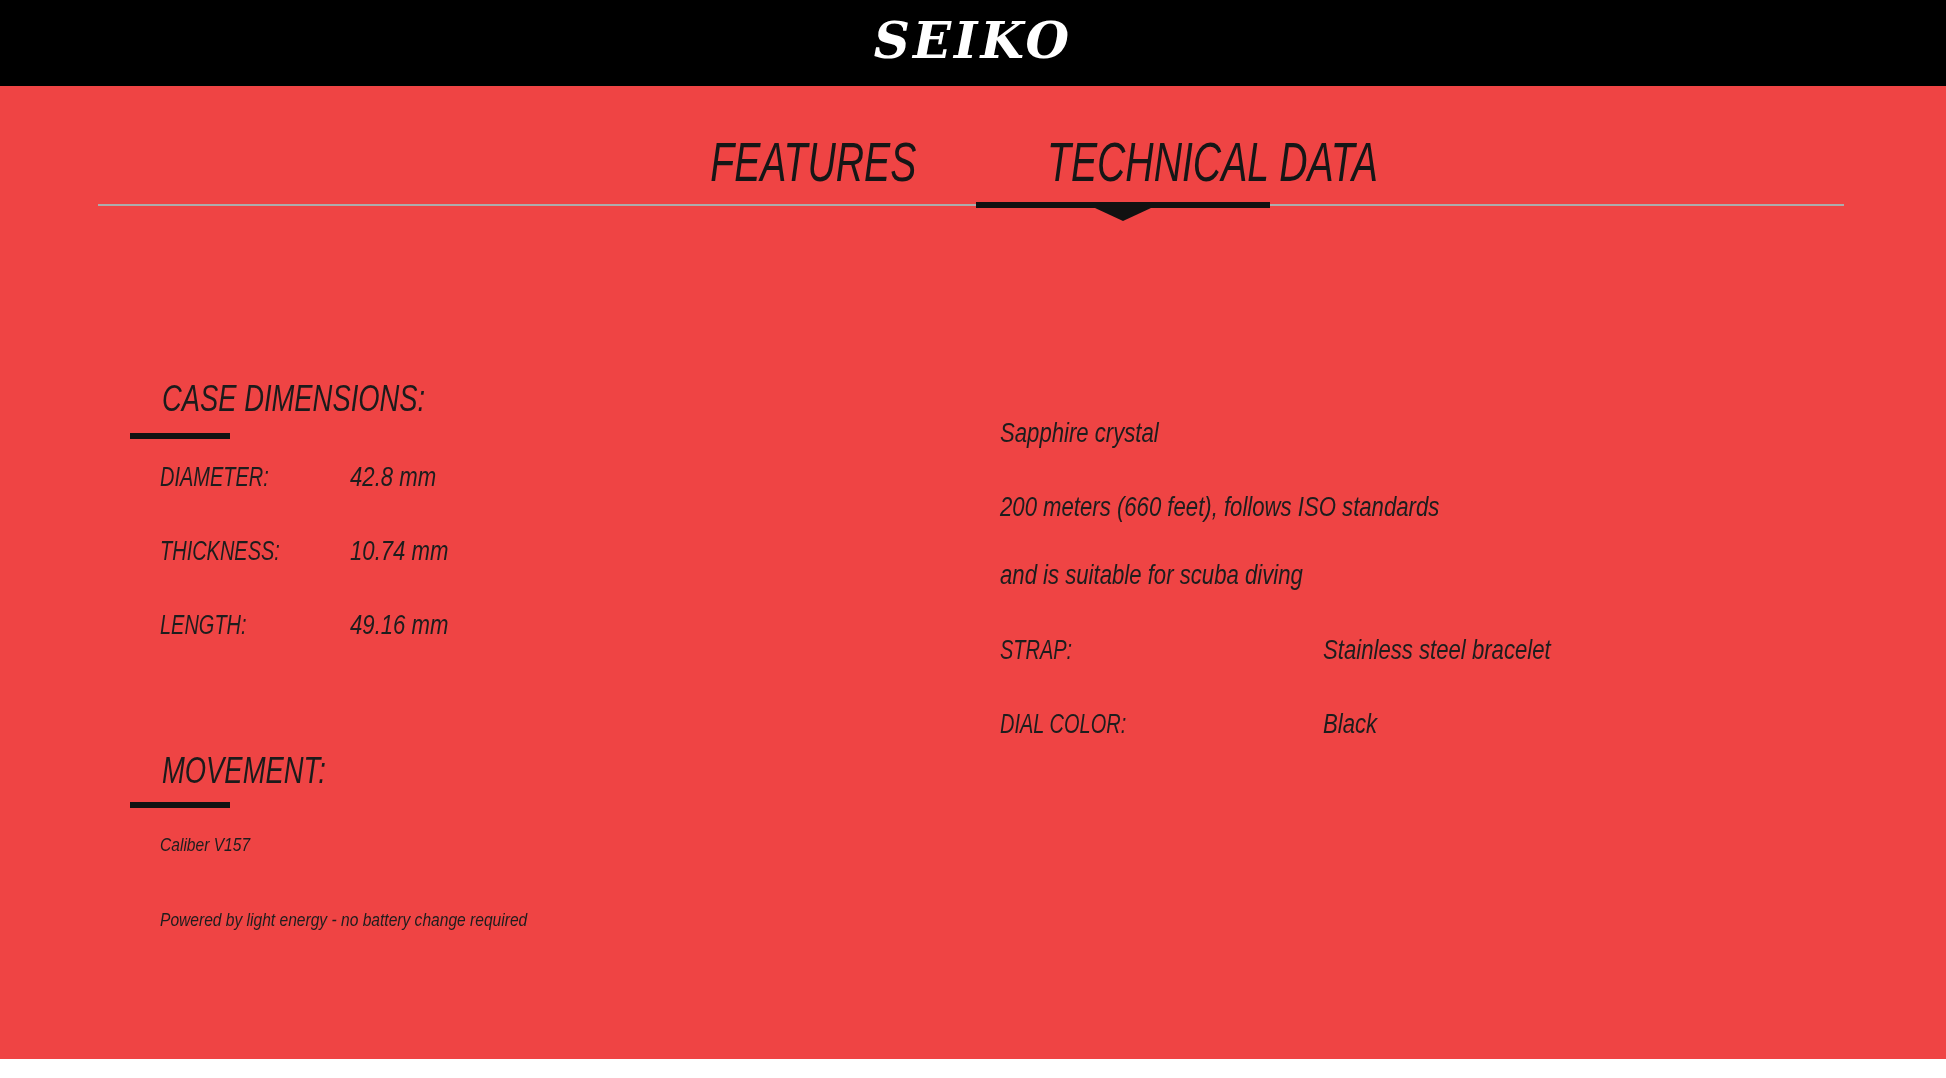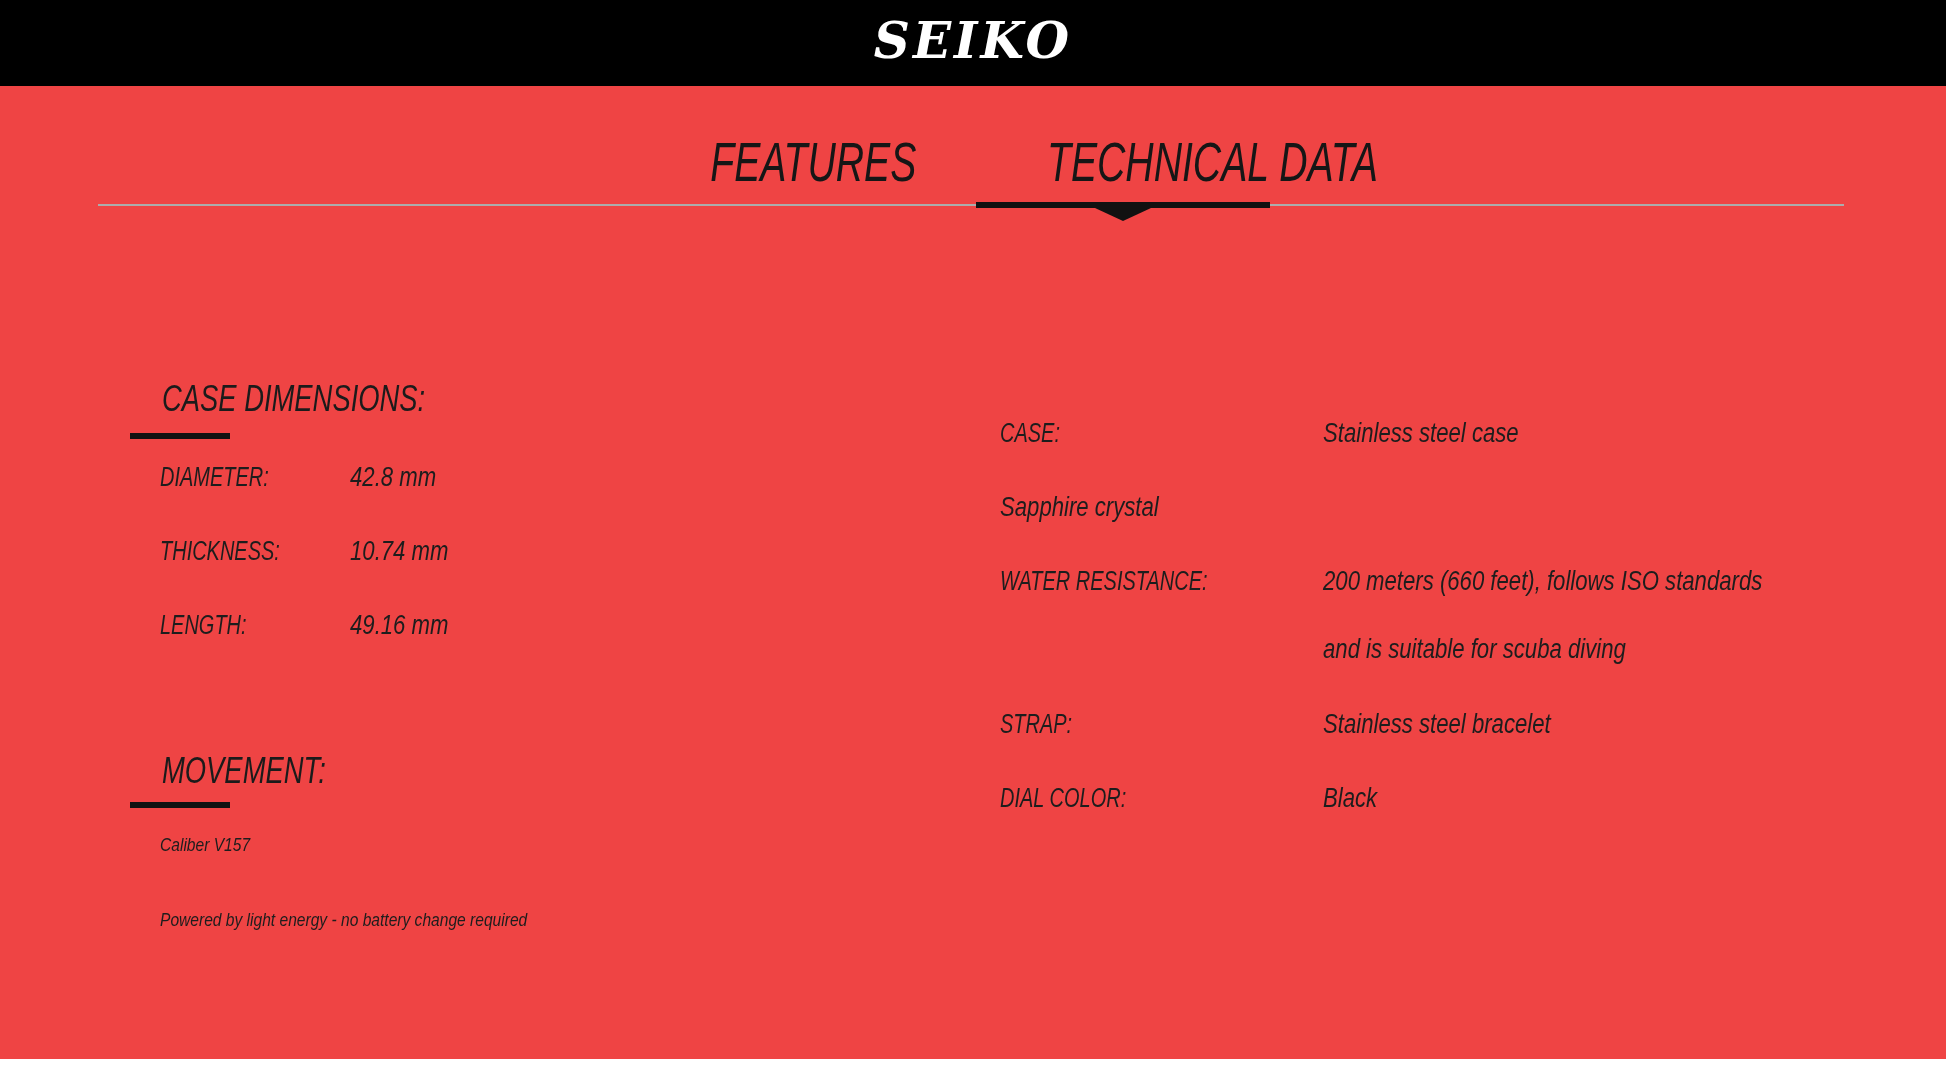--- a/index.html
+++ b/index.html
@@ -194,32 +194,25 @@
   </div>
   <div class="heading-rule rule-movement"></div>
 
   <div class="movement-list">
     <div class="mitem"><span class="m">Caliber V157</span></div>
     <div class="mitem"><span class="m">Powered by light energy - no battery change required</span></div>
   </div>
 
   <div class="right-rows">
     <div class="row">
-      <div class="lab"><span class="u">CASE:</span></div>
-      <div class="val">
-        <div class="vline"><span class="m">Stainless steel case</span></div>
-      </div>
-    </div>
-    <div class="row">
       <div class="val">
         <div class="vline"><span class="m">Sapphire crystal</span></div>
       </div>
     </div>
     <div class="row">
-      <div class="lab"><span class="u">WATER RESISTANCE:</span></div>
       <div class="val">
         <div class="vline"><span class="m">200 meters (660 feet), follows ISO standards</span></div>
         <div class="vline2"><span class="m">and is suitable for scuba diving</span></div>
       </div>
     </div>
     <div class="row">
       <div class="lab"><span class="u">STRAP:</span></div>
       <div class="val">
         <div class="vline"><span class="m">Stainless steel bracelet</span></div>
       </div>

